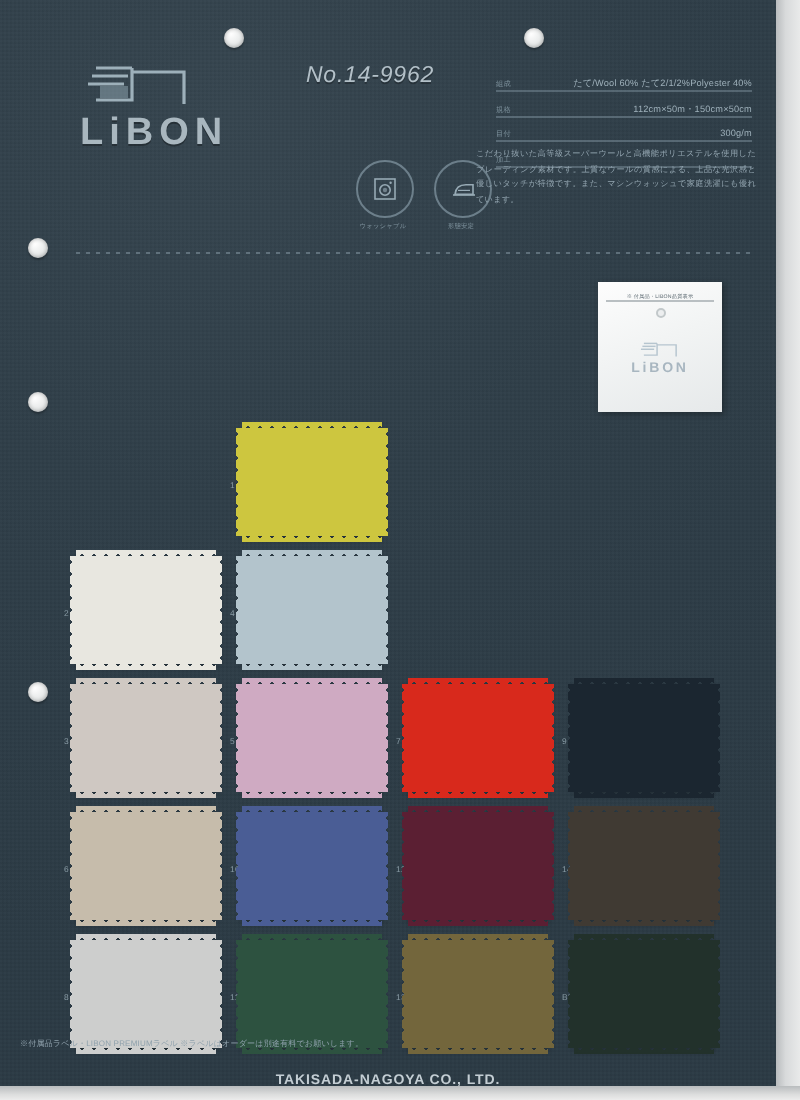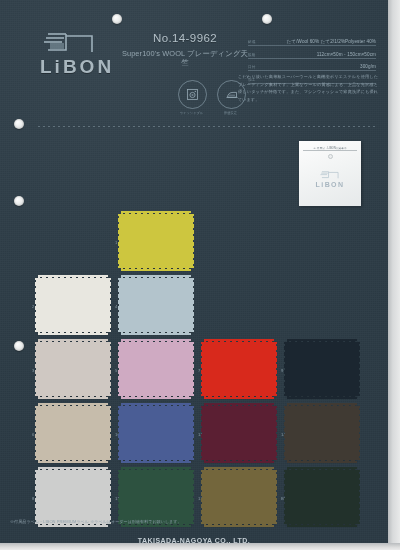--- a/index.html
+++ b/index.html
@@ -51,20 +51,21 @@
   .logo-word{
     display:block;margin-top:1px;
     font-size:19px;letter-spacing:3.0px;font-weight:700;
     color:#a9b7bf;line-height:1;
     text-shadow:0 1px 0 rgba(0,0,0,.30);
   }
   .title-wrap{position:absolute;left:120px;top:32px;width:130px;text-align:center;}
   .prod-no{
     font-size:11.5px;letter-spacing:.4px;color:#b3c0c8;line-height:1.2;
     text-shadow:0 1px 0 rgba(0,0,0,.25);
+    font-style:italic;
   }
   .prod-desc{
     margin-top:3px;font-size:7.4px;letter-spacing:.1px;color:#94a5af;line-height:1.25;
   }
 
   
   .spec{position:absolute;left:248px;top:36px;width:128px;}
   .spec-row{
     display:flex;justify-content:space-between;align-items:flex-end;
     border-bottom:.5px solid rgba(150,172,185,.38);
@@ -177,21 +178,20 @@
         <path d="M26 4 L26 20 L8 20"></path>
         <path d="M26 6 L52 6 L52 22"></path>
       </g>
       <path d="M10 13 L24 13 L24 19 L10 19 Z" fill="#8aa0ac" opacity=".55"></path>
     </svg>
     <span class="logo-word">LiBON</span>
   </div>
 
   <div class="title-wrap">
     <div class="prod-no">No.14-9962</div>
-    <div class="prod-desc">Super100's WOOL ブレーディング天竺</div>
   </div>
 
   <div class="spec">
     <div class="spec-row">
       <span class="spec-k">組成</span>
       <span class="spec-v">たて/Wool 60% たて2/1/2%Polyester 40%</span>
     </div>
     <div class="spec-row">
       <span class="spec-k">規格</span>
       <span class="spec-v">112cm×50m・150cm×50cm</span>

